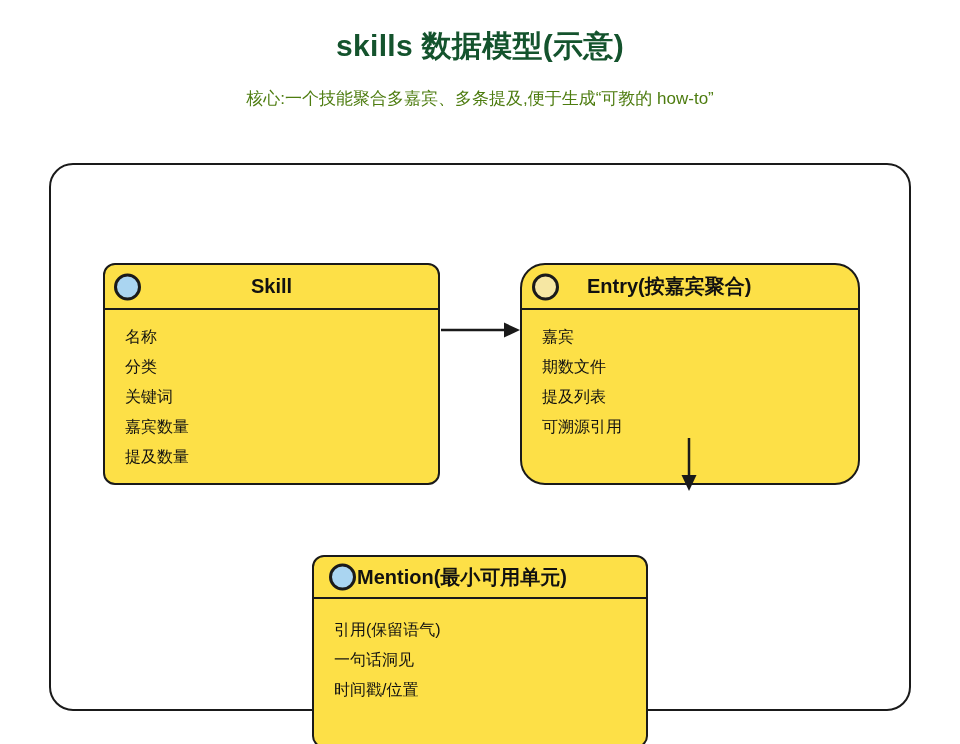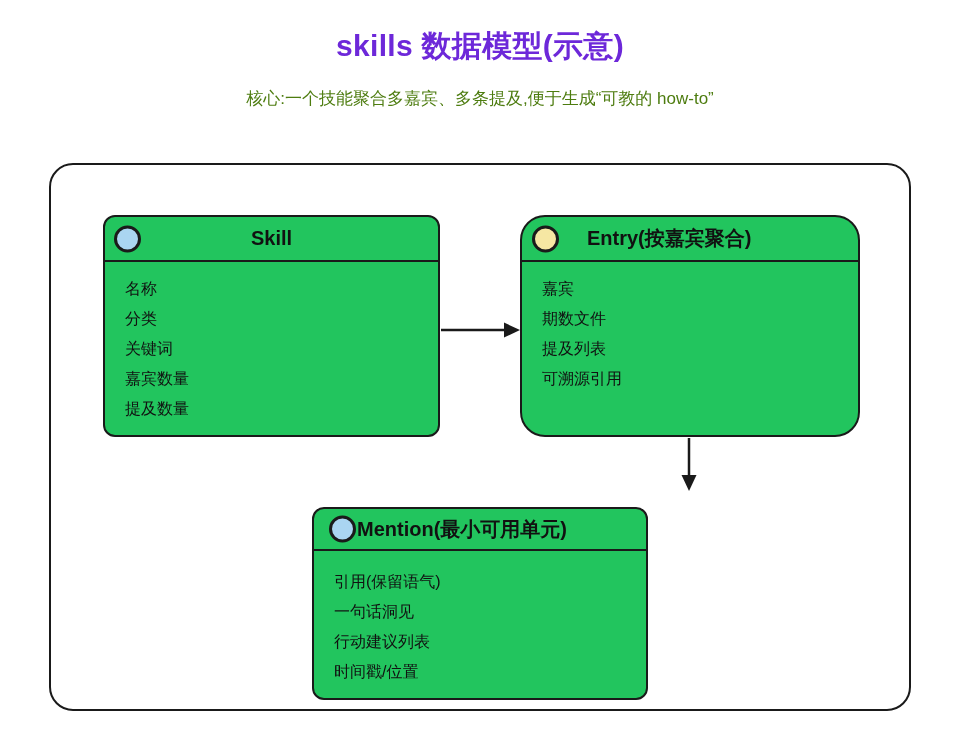--- a/index.html
+++ b/index.html
@@ -16,21 +16,21 @@
     overflow: hidden;
   }
   .diagram-title {
     position: absolute;
     top: 26px;
     left: 0;
     width: 100%;
     text-align: center;
     font-size: 30px;
     font-weight: bold;
-    color: #6d28d9;
+    color: #14532d;
     letter-spacing: 0.3px;
   }
   .diagram-subtitle {
     position: absolute;
     top: 87px;
     left: 0;
     width: 100%;
     text-align: center;
     font-size: 17px;
     color: #4d7c0f;
@@ -41,24 +41,25 @@
     top: 163px;
     width: 862px;
     height: 548px;
     border: 2.5px solid #1a1a1a;
     border-radius: 24px;
     box-sizing: border-box;
     background: #ffffff;
   }
   .entity {
     position: absolute;
-    background: #22c55e;
+    background: #fde047;
     border: 2.5px solid #1a1a1a;
     border-radius: 12px;
     box-sizing: border-box;
+    margin-top: 48px;
   }
   .entity-skill   { left: 103px; top: 215px; width: 337px; height: 222px; }
   .entity-entry   { left: 520px; top: 215px; width: 340px; height: 222px; border-radius: 25px; }
   .entity-mention { left: 312px; top: 507px; width: 336px; height: 193px; }
 
   .ehead {
     position: relative;
     height: 43px;
     border-bottom: 2.5px solid #1a1a1a;
     display: flex;
@@ -144,21 +145,20 @@
   </div>
 
   <div class="entity entity-mention">
     <div class="ehead">
       <span class="dot" style="background-color: rgb(170, 213, 241);"></span>
       <span class="etitle">Mention(最小可用单元)</span>
     </div>
     <div class="ebody">
       <div class="field">引用(保留语气)</div>
       <div class="field">一句话洞见</div>
-      <div class="field">行动建议列表</div>
       <div class="field">时间戳/位置</div>
     </div>
   </div>
 
   <svg class="arrows" width="960" height="744">
     <g>
       <line x1="441" y1="330" x2="506" y2="330"></line>
       <polygon points="504,322.5 520,330 504,337.5"></polygon>
     </g>
     <g>

